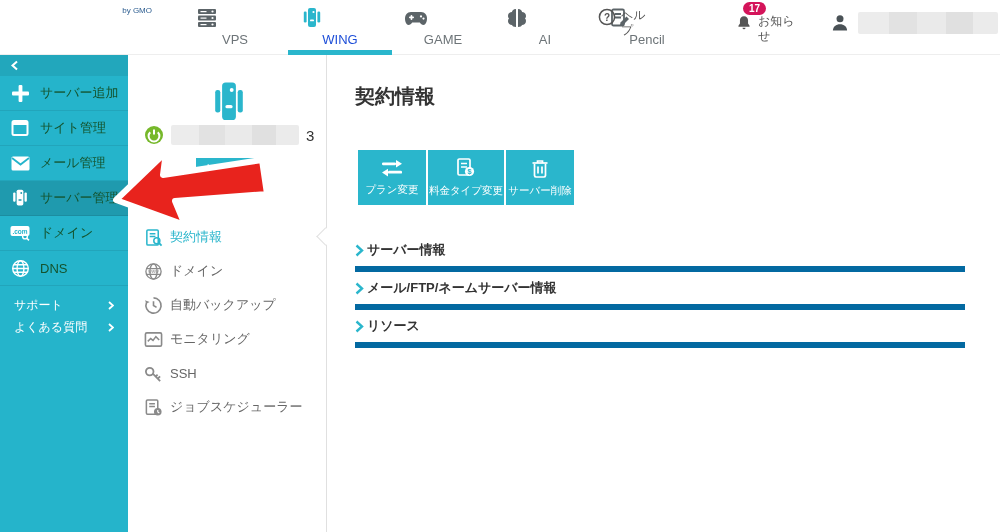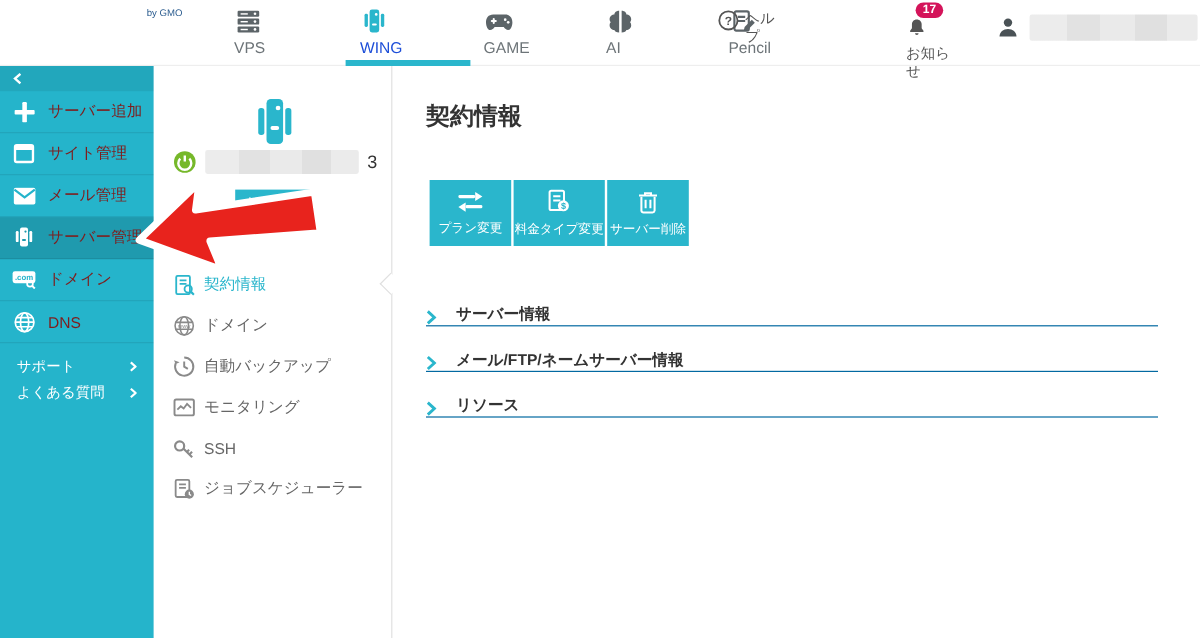--- a/index.html
+++ b/index.html
@@ -5,40 +5,40 @@
   * { margin:0; padding:0; box-sizing:border-box; }
   html,body { width:1000px; height:532px; }
   body { font-family:"Liberation Sans", sans-serif; background:#fff; position:relative; overflow:hidden; }
   #stage { position:absolute; inset:0; width:1000px; height:532px; background:#fff; }
 
   
   .header { position:absolute; left:0; top:0; width:1000px; height:55px; background:#fff; border-bottom:1px solid #eee; z-index:20; }
   .logo { position:absolute; left:36px; top:8px; width:130px; cursor:pointer; }
   .logo-text { font-size:30px; font-weight:bold; color:#2ab5cf; letter-spacing:-1px; line-height:30px; }
   .logo-sub { font-size:8px; font-weight:normal; color:#2b5c8f; text-align:right; margin-top:-2px; padding-right:14px; }
-  .tab { position:absolute; top:6px; width:80px; text-align:left; color:#6d7478; cursor:pointer; }
+  .tab { position:absolute; top:6px; width:80px; text-align:center; color:#6d7478; cursor:pointer; }
   .tab .ticon { display:block; height:24px; }
   .tab .tlabel { font-size:13px; display:block; margin-top:2px; }
   .tab.active { color:#1d4ed8; }
   .active-bar { position:absolute; left:288px; bottom:-1px; width:104px; height:5px; background:#2ab6cc; }
   .util { position:absolute; top:8px; display:flex; align-items:flex-start; gap:5px; color:#555; cursor:pointer; }
   .util .ulabel { font-size:12px; color:#555; line-height:15px; }
   .util-help { left:598px; }
   .util-help .ulabel { width:30px; }
-  .util-notice { left:755px; top:14px;flex-direction:column; }
+  .util-notice { left:735px; top:14px; }
   .util-notice .ulabel { width:42px; }
   .badge { position:absolute; left:8px; top:-12px; background:#d4145a; color:#fff; font-size:10px; font-weight:bold; border-radius:8px; padding:1px 6px; }
   .user { position:absolute; left:830px; top:12px; display:flex; align-items:center; gap:8px; cursor:pointer; }
   .blurbox { border-radius:2px; background:linear-gradient(90deg,#ececec 0 22%,#e2e2e2 22% 42%,#eaeaea 42% 63%,#e0e0e0 63% 82%,#ebebeb 82%); }
   .user .blurbox { width:140px; height:22px; }
 
   
   .sidebar { position:absolute; left:0; top:55px; width:128px; height:477px; background:#25b4cb; z-index:10; }
   .collapse-row { height:21px; background:rgba(0,0,0,0.07); display:flex; align-items:center; padding-left:10px; cursor:pointer; }
-  .side-item { height:35px; display:flex; align-items:center; border-bottom:1px solid rgba(0,0,0,0.08); color:#7f1d1d; cursor:pointer; }
+  .side-item { height:35px; display:flex; align-items:center; border-bottom:1px solid rgba(0,0,0,0.08); color:#14532d; cursor:pointer; }
   .side-item .sicon { width:40px; display:flex; justify-content:center; }
   .side-item .slabel { font-size:13px; }
   .side-item.active { background:rgba(0,0,0,0.14); }
   .side-links { margin-top:8px; }
   .side-link { height:22px; display:flex; align-items:center; justify-content:space-between; padding:0 14px; color:#fff; font-size:12px; cursor:pointer; }
 
   
   .panel { position:absolute; left:128px; top:55px; width:199px; height:477px; background:#fff; border-right:1px solid #e0e0e0; z-index:8; }
   .big-server { position:absolute; left:83px; top:25px; }
   .server-row { position:absolute; left:16px; top:70px; display:flex; align-items:center; gap:7px; }
@@ -56,21 +56,21 @@
   .notch { position:absolute; left:319px; top:230px; width:13px; height:13px; background:#fff; border-left:1px solid #e0e0e0; border-bottom:1px solid #e0e0e0; transform:rotate(45deg); z-index:9; }
 
   
   .main { position:absolute; left:328px; top:55px; width:672px; height:477px; background:#fff; }
   .page-title { position:absolute; left:27px; top:28px; font-size:20px; font-weight:bold; color:#333; }
   .actions { position:absolute; left:30px; top:95px; display:flex; gap:2px; }
   .action-btn { height:55px; background:#2ab6cc; border:none; color:#fff; display:flex; flex-direction:column; align-items:center; justify-content:center; gap:5px; cursor:pointer; font-family:"Liberation Sans",sans-serif; }
   .action-btn .alabel { font-size:10.5px; color:#fff; }
   .ab-1 { width:68px; } .ab-2 { width:76px; } .ab-3 { width:68px;align-items:center; }
   .accordions { position:absolute; left:27px; top:179px; width:610px; }
-  .acc-row { height:38px; display:flex; align-items:flex-end; gap:16px; border-bottom:1px solid #0369a1; cursor:pointer; }
+  .acc-row { height:38px; display:flex; align-items:center; gap:3px; border-bottom:6px solid #0369a1; cursor:pointer; }
   .acc-row .alabel { font-size:13px; font-weight:bold; color:#333; }
 
   
   .red-arrow { position:absolute; left:112px; top:148px; z-index:30; pointer-events:none; }
 
   svg { display:block; }
 </style>
 </head>
 <body>
 

